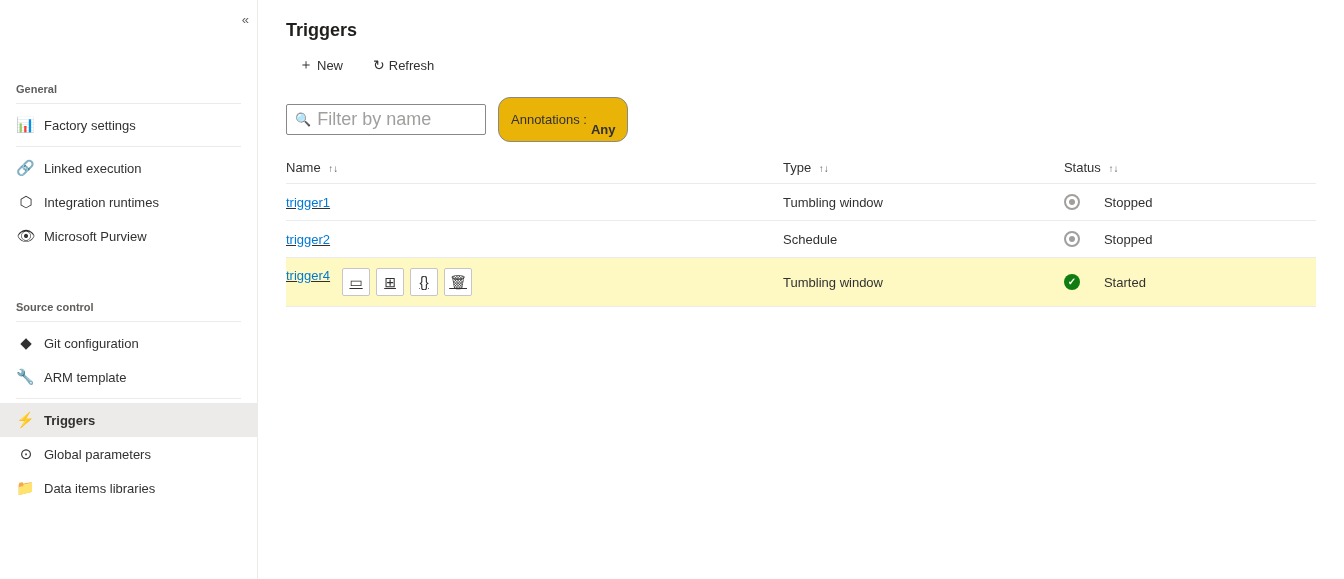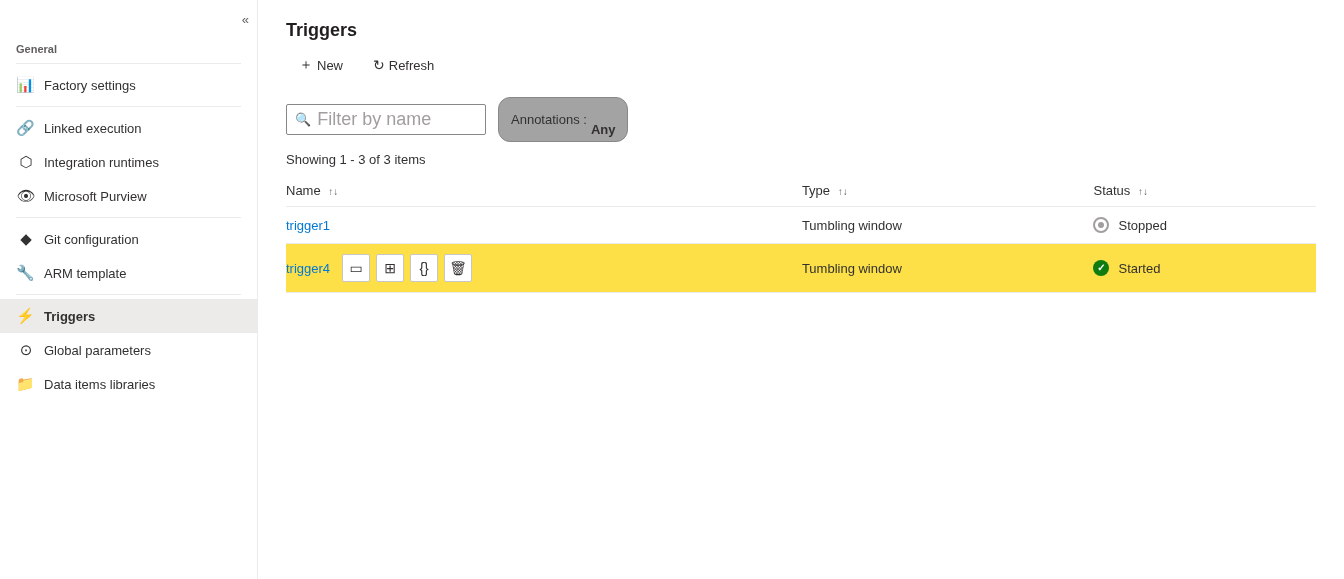--- a/index.html
+++ b/index.html
@@ -22,20 +22,21 @@
       padding: 4px 8px 8px 0;
       color: #605e5c;
       cursor: pointer;
     }
     .sidebar-section-label {
       font-size: 11px;
       color: #605e5c;
       padding: 8px 16px 4px 16px;
       text-transform: none;
       font-weight: 600;
+      margin-top: 40px;
     }
     .sidebar-divider {
       height: 1px;
       background: #edebe9;
       margin: 4px 16px;
     }
     .sidebar-item {
       display: flex;
       align-items: center;
       gap: 8px;
@@ -113,21 +114,21 @@
       background: transparent;
     }
     .filter-input-wrap input::placeholder { color: #a19f9d; }
     .annotations-btn {
       display: flex;
       align-items: center;
       gap: 4px;
       padding: 4px 12px;
       border: 1px solid #8a8886;
       border-radius: 12px;
-      background: #a3a3a3;
+      background: #eab308;
       cursor: pointer;
       font-size: 13px;
       color: #323130;
     }
     .annotations-btn .bold { font-weight: 700; margin-top: 20px; }
 
     
     .items-count {
       font-size: 13px;
       color: #323130;
@@ -148,21 +149,21 @@
       border-bottom: 1px solid #edebe9;
       white-space: nowrap;
     }
     .sort-icon { display: inline-block; margin-left: 4px; font-size: 10px; color: #605e5c; }
     .trigger-table td {
       padding: 10px 12px 10px 0;
       border-bottom: 1px solid #edebe9;
       font-size: 13px;
       vertical-align: middle;
     }
-    .trigger-table tr.active-row td { background: #fde047; margin-left: 11px; }
+    .trigger-table tr.active-row td { background: #fef9c3; margin-left: 11px; }
     .trigger-link { color: #0078d4; cursor: pointer; text-decoration: none; }
 
     
     .row-actions {
       display: flex;
       gap: 6px;
       align-items: center;
     }
     .row-action-btn {
       display: flex;
@@ -175,21 +176,21 @@
       background: #fff;
       cursor: pointer;
       font-size: 14px;
       color: #323130;
     }
 
     
     .status-wrap {
       display: flex;
       align-items: center;
-      gap: 9px;
+      gap: 24px;
     }
     .status-dot-stopped {
       width: 16px; height: 16px;
       border-radius: 50%;
       background: #fff;
       border: 2px solid #a19f9d;
       display: flex; align-items: center; justify-content: center;
       flex-shrink: 0;
     }
     .status-dot-stopped::after {
@@ -209,22 +210,22 @@
       content: '✓';
       color: #fff;
       font-size: 10px;
       font-weight: bold;
       line-height: 1;
     }
 
     
     .name-cell {
       display: flex;
-      align-items: center;
       gap: 12px;
+      text-decoration: underline;
     }
   </style>
 </head>
 <body>
 
 <nav class="sidebar">
   <div class="sidebar-collapse">
     <span>«</span>
   </div>
 
@@ -241,20 +242,21 @@
         <span>Linked execution</span>
       </div>
       <div class="sidebar-item">
         <span class="icon">⬡</span>
         <span>Integration runtimes</span>
       </div>
       <div class="sidebar-item">
         <span class="icon">👁</span>
         <span>Microsoft Purview</span>
       </div>
+      <div class="sidebar-section-label">Source control</div>
       <div class="sidebar-divider"></div>
       <div class="sidebar-item">
         <span class="icon">◆</span>
         <span>Git configuration</span>
       </div>
       <div class="sidebar-item">
         <span class="icon">🔧</span>
         <span>ARM template</span>
       </div>
       <div class="sidebar-divider"></div>
@@ -291,21 +293,20 @@
     <div class="filter-input-wrap">
       <span style="color:#a19f9d;">🔍</span>
       <input type="text" placeholder="Filter by name" style="">
     </div>
     <button class="annotations-btn">
       <span>Annotations :</span>
       <span class="bold">Any</span>
     </button>
   </div>
 
-  <div class="items-count">Showing 1 - 3 of 3 items</div>
 
   <table class="trigger-table">
     <thead>
       <tr>
         <th>
           <span>Name</span>
           <span class="sort-icon">↑↓</span>
         </th>
         <th>
           <span>Type</span>
@@ -325,20 +326,34 @@
             </div>
           </td>
           <td>Tumbling window</td>
           <td>
             <div class="status-wrap">
               <div class="status-dot-stopped"></div>
               <span>Stopped</span>
             </div>
           </td>
         </tr>
+        <tr>
+          <td>
+            <div class="name-cell">
+              <a class="trigger-link" href="#">trigger2</a>
+            </div>
+          </td>
+          <td>Schedule</td>
+          <td>
+            <div class="status-wrap">
+              <div class="status-dot-stopped"></div>
+              <span>Stopped</span>
+            </div>
+          </td>
+        </tr>
         <tr class="active-row">
           <td>
             <div class="name-cell">
               <a class="trigger-link" href="#">trigger4</a>
               <div class="row-actions">
                 <button class="row-action-btn">▭</button>
                 <button class="row-action-btn">⊞</button>
                 <button class="row-action-btn">{}</button>
                 <button class="row-action-btn">🗑</button>
               </div>

